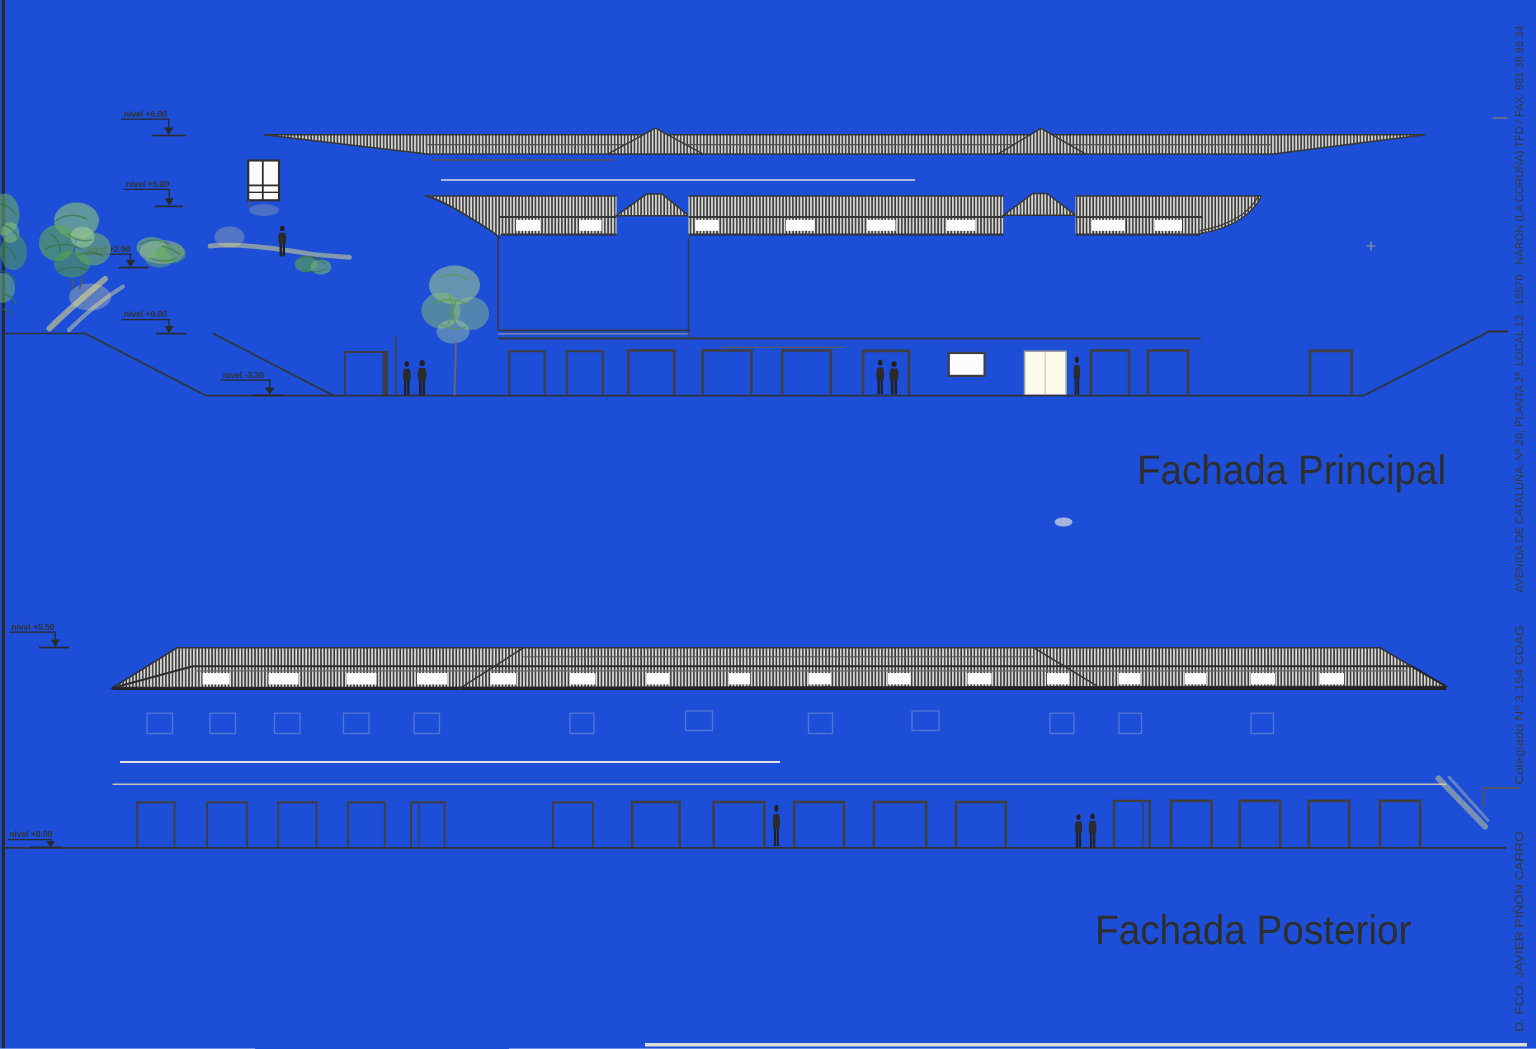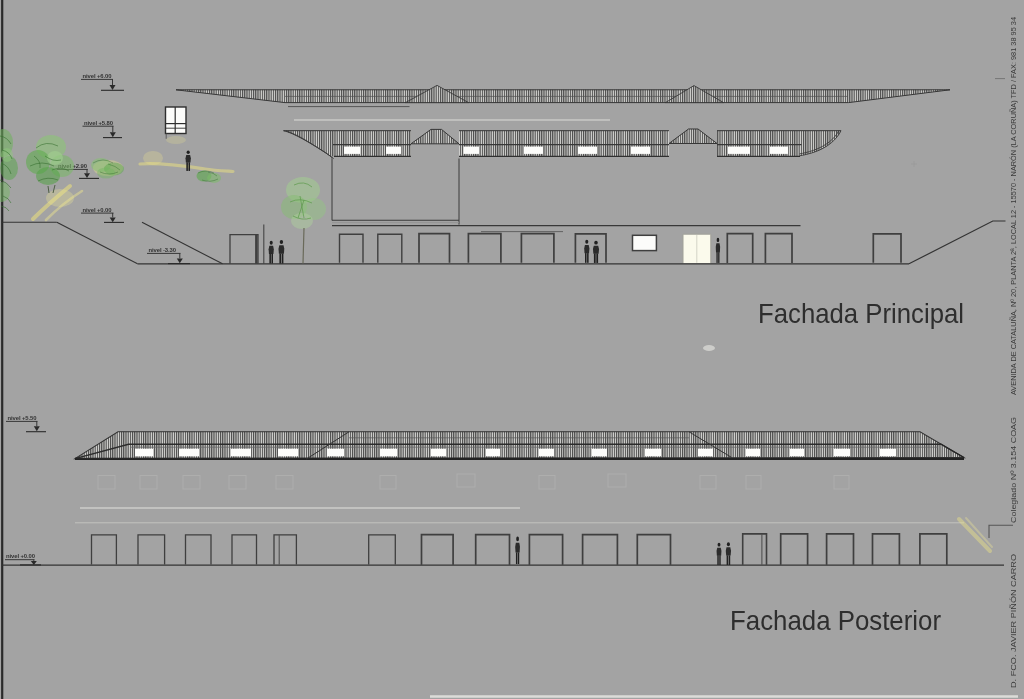--- a/index.html
+++ b/index.html
@@ -1,16 +1,16 @@
 <!DOCTYPE html>
 <html><head>
 <meta charset="utf-8">
 <style>
 html,body{margin:0;padding:0}
-.page{position:relative;width:1024px;height:699px;background:#a3a3a3;font-family:"Liberation Sans",sans-serif;overflow:hidden}
+.page{position:relative;width:1024px;height:699px;background:#1d4ed8;font-family:"Liberation Sans",sans-serif;overflow:hidden}
 </style>
 </head>
 <body>
 <div class="page">
 <svg width="1024" height="699" viewBox="0 0 1024 699">
 <defs>
 <pattern id="hv" patternUnits="userSpaceOnUse" width="2.2" height="4">
 <rect width="2.2" height="4" fill="#e9e9e6"></rect>
 <line x1="0.6" y1="0" x2="0.6" y2="4" stroke="#2f2f2f" stroke-width="1.05"></line>
 </pattern>

